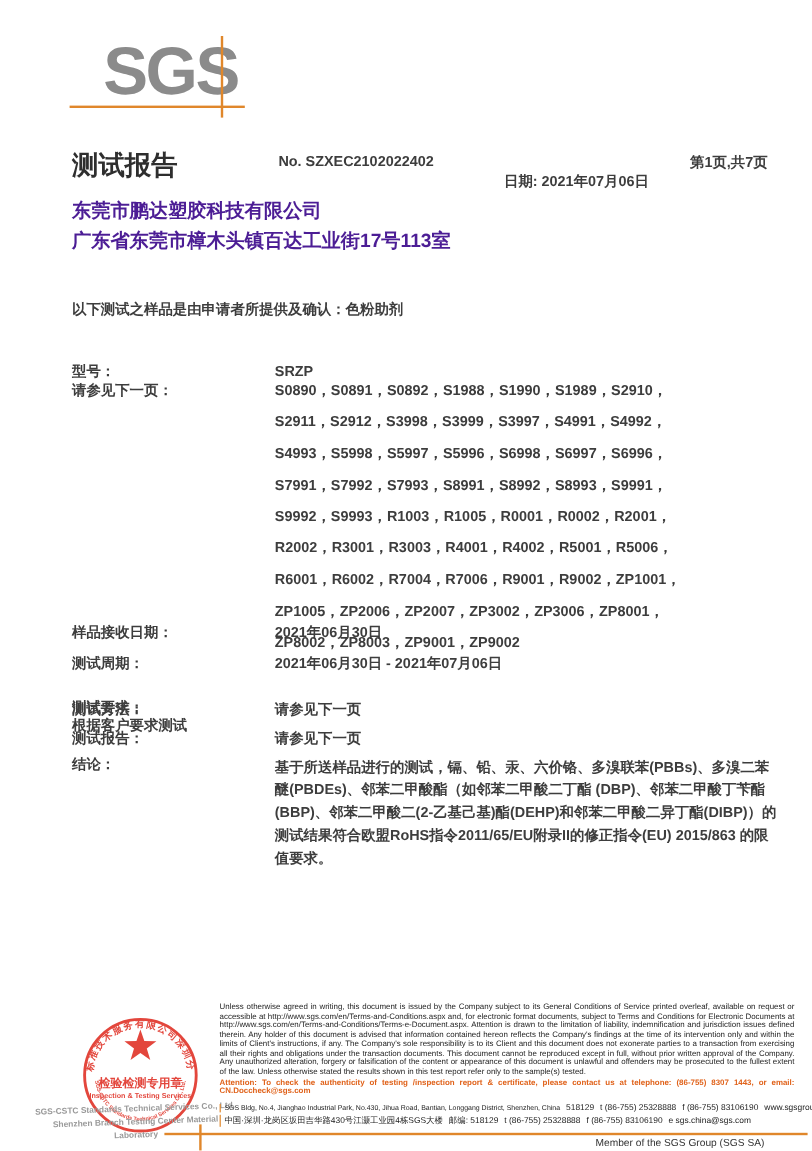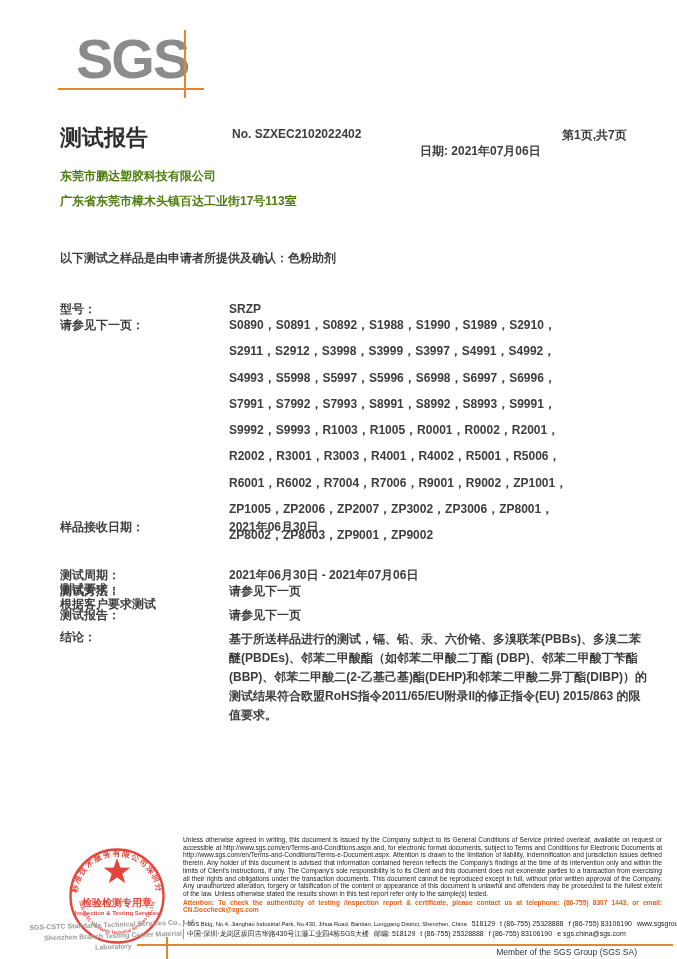--- a/index.html
+++ b/index.html
@@ -3,42 +3,42 @@
 <meta charset="utf-8">
 <style>
   * { margin:0; padding:0; box-sizing:border-box; }
   html,body { background:#ffffff; }
   .page {
     position:relative; width:677px; height:959px; background:#fff;
     font-family:"Liberation Sans", sans-serif; color:#3d3d3d; overflow:hidden;
   }
   
   .logo-wrap { position:absolute; left:0; top:0; width:240px; height:120px; }
-  .logo-text { position:absolute; left:76px; top:26px; font-size:56px; font-weight:700;
+  .logo-text { position:absolute; left:86px; top:26px; font-size:56px; font-weight:700;
     color:#8b8b8b; letter-spacing:-2px; font-family:"Liberation Sans", sans-serif; }
   .logo-hline { position:absolute; left:58px; top:88px; width:146px; height:2px; background:#e0872b; }
   .logo-vline { position:absolute; left:184px; top:30px; width:2px; height:68px; background:#e0872b; }
   
   .header-row { position:absolute; left:0; top:123px; width:677px; height:22px; }
   .report-title { position:absolute; left:60px; top:0; font-size:22px; font-weight:700; color:#2e2e2e; }
   .report-no   { position:absolute; left:232px; top:4px; font-size:12px; font-weight:700; color:#3d3d3d; }
   .report-date { position:absolute; left:420px; top:20px; font-size:12px; font-weight:700; color:#3d3d3d; }
-  .report-page { position:absolute; left:562px; top:4px; font-size:12px; font-weight:700; color:#3d3d3d; }
+  .report-page { position:absolute; left:575px; top:4px; font-size:12px; font-weight:700; color:#3d3d3d; }
   
-  .applicant { position:absolute; left:60px; top:164px; font-size:12px; font-weight:700; line-height:25px; color:#4d7c0f; }
+  .applicant { position:absolute; left:60px; top:164px; font-size:16px; font-weight:700; line-height:25px; color:#4c1d95; }
   
   .intro { position:absolute; left:60px; top:250px; font-size:12px; font-weight:700; }
   .row { position:absolute; left:60px; right:25px; display:flex; font-size:12px; font-weight:700; line-height:15px; }
   .row .label { width:169px; flex-shrink:0; }
   .row .value { flex:1; }
   .row-job   { top:276px; }
   .row-model { top:302px; }
   .row-ref   { top:312px; line-height:26.3px; }
   .row-recv  { top:520px; }
-  .row-period{ top:568px;align-items:flex-end; }
+  .row-period{ top:546px;align-items:flex-end; }
   .row-req   { top:582px;flex-direction:column; }
   .row-method{ top:584px; }
   .row-result{ top:608px; }
   .row-concl { top:630px; }
   .row-concl .value { line-height:19px; }
   
   .stamp { position:absolute; left:60px; top:846px; width:114px; height:104px; opacity:0.9; }
   .stamp-company { position:absolute; left:28px; top:919px; width:170px; text-align:center;
     font-size:7px; font-weight:700; color:#9a9a9a; line-height:11px; transform:rotate(-2deg); }
   .fineprint { position:absolute; left:183px; top:836px; width:479px;

